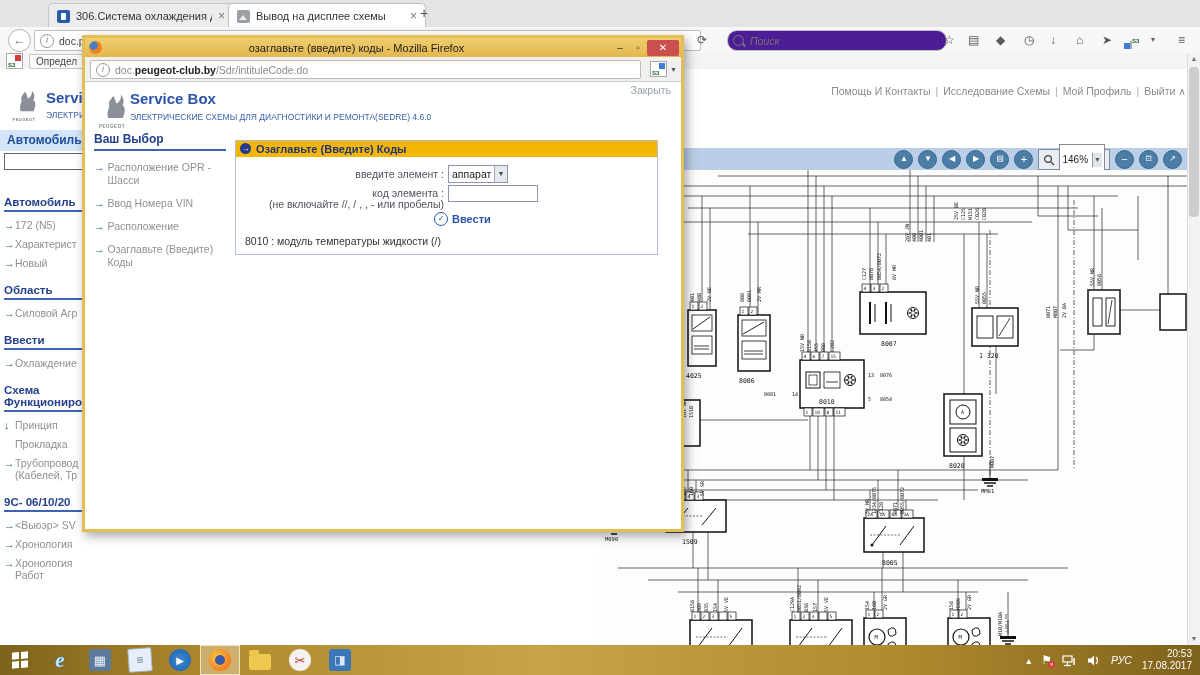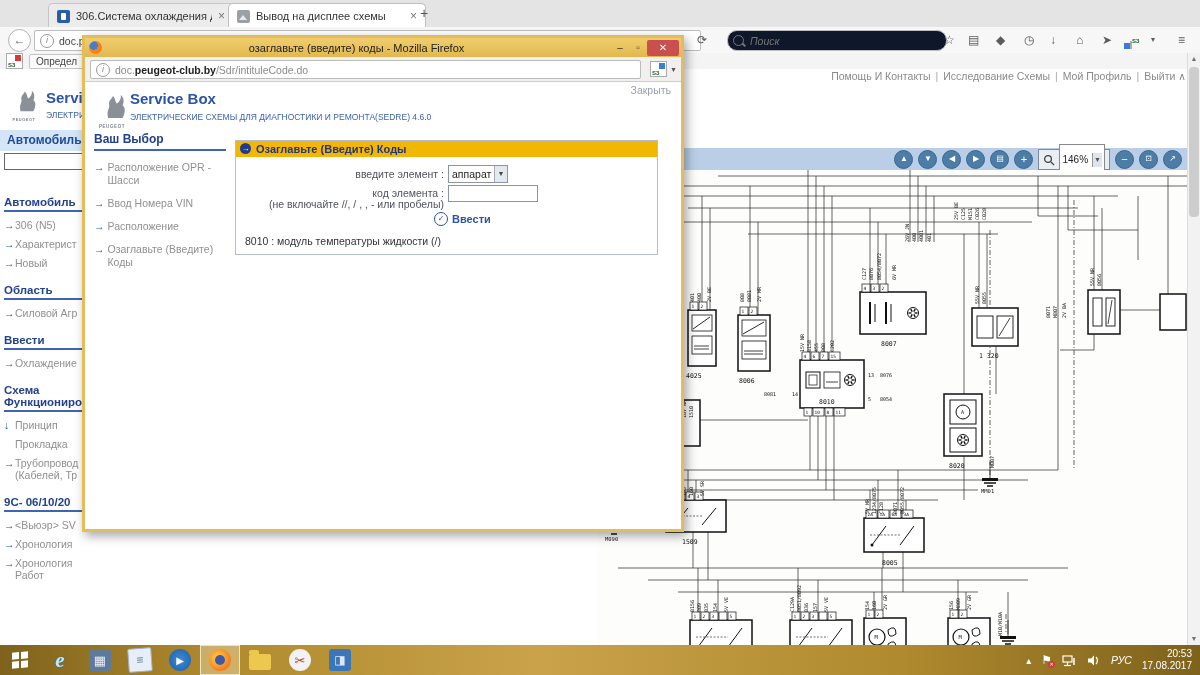--- a/index.html
+++ b/index.html
@@ -21,35 +21,35 @@
   .fav2{background:#9aa0a6;position:relative;}
   .fav2::after{content:"";position:absolute;left:2px;top:5px;border-left:4px solid transparent;border-right:4px solid transparent;border-bottom:5px solid #e8eaed;}
   .newtab{position:absolute;left:420px;top:5px;font-size:14px;color:#555;}
   .navbar{position:absolute;left:0;top:27px;width:1200px;height:26px;background:#f7f7f7;border-bottom:1px solid #cfcfcf;}
   .backbtn{position:absolute;left:8px;top:2px;width:21px;height:21px;border:1px solid #b3b3b3;border-radius:50%;
            color:#666;font-size:12px;text-align:center;line-height:20px;background:#fff;}
   .urlbox{position:absolute;left:34px;top:3px;width:655px;height:19px;background:#fff;border:1px solid #bdbdbd;border-radius:2px;
           font-size:10.5px;color:#444;display:flex;align-items:center;gap:5px;padding:0 5px;}
   .info-i{width:12px;height:12px;border:1px solid #999;border-radius:50%;color:#888;font-size:9px;line-height:11px;text-align:center;font-style:italic;flex:none;}
   .reload{position:absolute;left:697px;top:6px;color:#666;font-size:12px;}
-  .searchbox{position:absolute;left:727px;top:3px;width:208px;height:19px;background:#0f172a;border:1px solid #bdbdbd;border-radius:10px;display:flex;align-items:center;padding:0 5px;gap:4px;}
+  .searchbox{position:absolute;left:727px;top:3px;width:208px;height:19px;background:#4c1d95;border:1px solid #bdbdbd;border-radius:10px;display:flex;align-items:center;padding:0 5px;gap:4px;}
   .searchbox input{border:none;outline:none;font-size:10.5px;font-style:italic;color:#888;width:170px;font-family:"Liberation Sans",sans-serif;background:transparent;}
   .mag{width:9px;height:9px;border:1.5px solid #777;border-radius:50%;position:relative;flex:none;}
   .mag::after{content:"";position:absolute;left:8px;top:8px;width:4px;height:1.5px;background:#777;transform:rotate(45deg);}
   .chromeicon{position:absolute;top:6px;color:#5c5c5c;font-size:12px;line-height:14px;}
   .s3icon{width:15px;height:14px;background:#fff;border:1px solid #aaa;position:relative;font-size:6px;font-weight:bold;color:#1a5c2a;}
   .s3icon::before{content:"";position:absolute;right:1px;top:1px;width:6px;height:6px;background:#3a7dd8;}
   .s3icon::after{content:"S3";position:absolute;left:1px;bottom:0;}
   .s3red::before{background:#d83a3a;}
 
   
   .page{position:absolute;left:0;top:53px;width:1200px;height:592px;background:#fff;overflow:hidden;}
   .bstrip{position:absolute;left:0;top:0;width:1200px;height:16px;background:#f4f4f4;display:flex;align-items:center;gap:6px;padding-left:6px;}
   .bchip{font-size:10px;color:#444;border:1px solid #c5c5c5;background:#fbfbfb;border-radius:2px;padding:0 6px;height:13px;line-height:13px;}
-  .toplinks{position:absolute;right:14px;top:17px;font-size:10.5px;color:#8a8a8a;white-space:nowrap;}
+  .toplinks{position:absolute;right:14px;top:32px;font-size:10.5px;color:#8a8a8a;white-space:nowrap;}
   .toplinks .sep{margin:0 5px;color:#aaa;}
   .pglogo{position:absolute;left:6px;top:36px;width:36px;text-align:center;}
   .pglogo .ptxt{font-size:4px;letter-spacing:.5px;color:#7e848e;font-weight:bold;}
   .pgbrand{position:absolute;left:46px;top:36px;font-size:15px;font-weight:bold;color:#2b53a8;}
   .pgsub{position:absolute;left:46px;top:57px;font-size:8.5px;color:#3c62ae;width:500px;}
   .sband{position:absolute;left:0;top:77px;width:90px;height:21px;background:#d3e5f6;color:#1d4c9c;font-weight:bold;font-size:12px;line-height:21px;padding-left:7px;overflow:hidden;white-space:nowrap;}
   .sinput{position:absolute;left:4px;top:100px;width:80px;height:13px;border:1px solid #666;background:#fff;}
   .snav{position:absolute;left:4px;top:128px;width:100px;}
   .snav h4{font-size:11.5px;font-weight:bold;color:#23418c;margin:15px 0 7px 0;padding-bottom:2px;border-bottom:2px solid #3f64b4;width:82px;}
   .snav .it{display:flex;font-size:10.5px;color:#8f8f8f;margin-bottom:7px;line-height:12px;}
@@ -182,21 +182,21 @@
     </div>
     <div class="pgbrand">Service Box</div>
     <div class="pgsub">ЭЛЕКТРИЧЕСКИЕ СХЕМЫ ДЛЯ ДИАГНОСТИКИ И РЕМОНТА(SEDRE) 4.6.0</div>
 
     <div class="sband">Автомобиль</div>
     <input class="sinput abs" style="">
     <div class="snav">
         <h4>Автомобиль</h4>
         <div class="it">
           <span class="ar">→</span>
-          <span>306 (N5)</span>
+          <span>172 (N5)</span>
         </div>
         <div class="it">
           <span class="ar">→</span>
           <span>Характерист</span>
         </div>
         <div class="it">
           <span class="ar">→</span>
           <span>Новый</span>
         </div>
         <h4>Область</h4>

